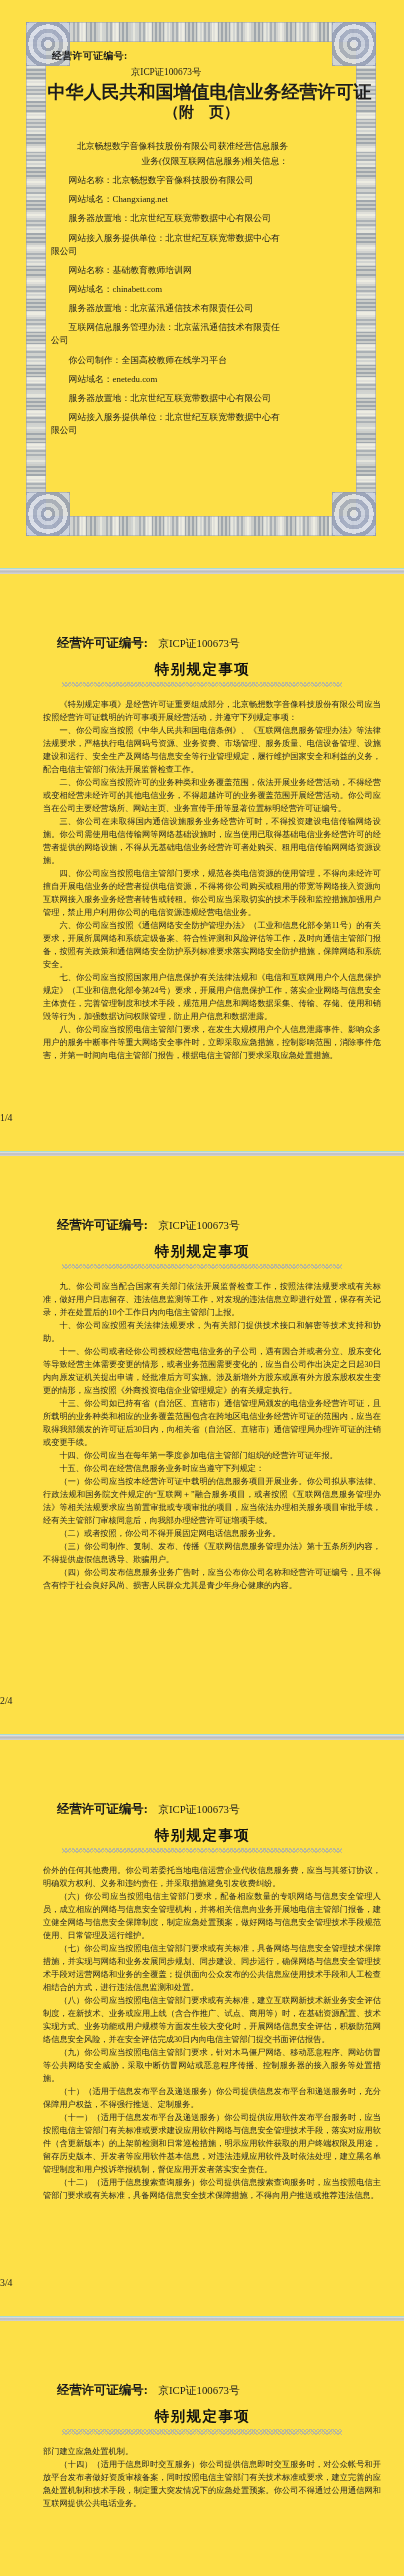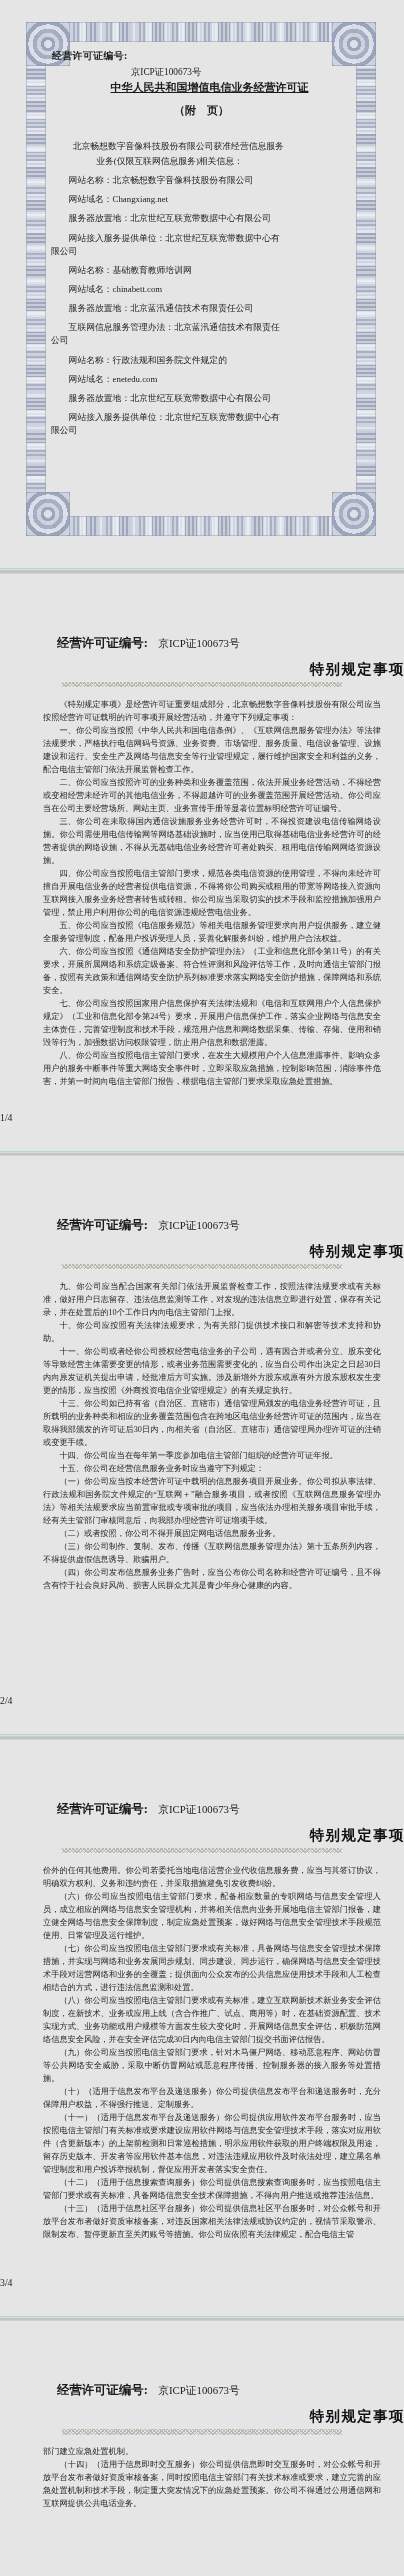--- a/index.html
+++ b/index.html
@@ -3,21 +3,21 @@
 <meta charset="utf-8">
 <style>
   html,body{margin:0;padding:0;}
   body{
     width:405px;
     background:#ffffff;
     font-family:"Liberation Serif","DejaVu Serif",serif;
     color:#1c1c1c;
   }
   .stage{width:405px;}
-  .page{position:relative;width:405px;background:#e5e5e5;overflow:hidden;}
+  .page{position:relative;width:405px;background:#fde047;overflow:hidden;}
   #page1{height:568px;}
   #page2{height:577px;}
   #page3{height:578px;}
   #page4{height:576px;}
   #page5{height:551px;}
   .sep{
     height:4.6px;
     border-top:1px solid #a9dcd5;
     background:linear-gradient(180deg,#e6e6e6,#bdbdbd 45%,#d4d4d4);
   }
@@ -44,31 +44,31 @@
   .bc{
     position:absolute;width:44px;height:44px;
     background:radial-gradient(circle at 50% 50%, #dde1ea 0 4.1px, #97a1b8 4.1px 7.2px, #cdd3e0 7.2px 11.3px, #a3acc2 11.3px 15.5px, #dde1ea 15.5px 19.6px, #97a1b8 19.6px 24px, #cdd3e0 24px 29px, #a3acc2 29px 36px, #97a1b8 36px);
     box-shadow:inset 0 0 0 0.5px #8a94ab;opacity:.92;
   }
   .bc.tl{left:0;top:0;} .bc.tr{right:0;top:0;} .bc.bl{left:0;bottom:0;} .bc.br{right:0;bottom:0;}
 
   .cert-lic{position:absolute;left:52px;top:50px;}
   .cert-lic-label{display:block;font-size:9.8px;font-weight:700;letter-spacing:0.5px;}
   .cert-lic-num{display:block;margin:2.6px 0 0 79px;font-size:9.3px;}
-  .cert-title{position:absolute;left:46px;right:32px;top:80px;margin:0;text-align:center;font-size:11px;font-weight:700;text-decoration:underline;}
-  .cert-subtitle{position:absolute;left:46px;right:48px;top:103px;text-align:center;font-size:11px;font-weight:700;}
-  .cert-intro{position:absolute;left:51px;width:237px;top:139px;margin:0;font-size:8.8px;line-height:15px;text-indent:2em;text-align:center;}
+  .cert-title{position:absolute;left:46px;right:32px;top:80px;margin:0;text-align:center;font-size:18px;font-weight:700;}
+  .cert-subtitle{position:absolute;left:46px;right:48px;top:103px;text-align:center;font-size:15px;font-weight:700;}
+  .cert-intro{position:absolute;left:51px;width:237px;top:139px;margin:0;font-size:8.8px;line-height:15px;text-indent:2em;text-align:right;}
   .cert-entries{position:absolute;left:51px;width:237px;top:174px;}
   .cert-entries p{margin:0 0 6.2px;font-size:8.8px;line-height:13px;text-indent:2em;text-align:left;}
 
   
   .sp-header{position:absolute;left:57px;top:61px;white-space:nowrap;}
   .sp-hlabel{font-size:12.4px;font-weight:700;}
   .sp-hnum{font-size:10.8px;margin-left:10.3px;}
-  .sp-title{position:absolute;left:0;right:0;top:86px;margin:0;text-align:right;font-size:14.4px;font-weight:700;letter-spacing:1.5px;color:#111;}
+  .sp-title{position:absolute;left:0;right:0;top:86px;margin:0;text-align:center;font-size:14.4px;font-weight:700;letter-spacing:1.5px;color:#111;}
   .zigzag{
     position:absolute;left:62px;top:108px;width:280px;height:5.2px;
     background:
       repeating-linear-gradient(45deg,#b0b3a5 0 1px,rgba(0,0,0,0) 1px 2.6px),
       repeating-linear-gradient(-45deg,#b0b3a5 0 1px,rgba(0,0,0,0) 1px 2.6px);
     opacity:.85;
   }
   .sp-body{position:absolute;left:43px;width:338px;top:124px;}
   .sp-body p{margin:0;font-size:8.2px;line-height:13px;text-align:justify;text-indent:2em;color:#262626;}
   .sp-body p.cont{text-indent:0;}
@@ -100,21 +100,21 @@
     <div class="cert-entries">
 
     <p>网站名称：北京畅想数字音像科技股份有限公司</p>
         <p>网站域名：Changxiang.net</p>
         <p>服务器放置地：北京世纪互联宽带数据中心有限公司</p>
         <p>网站接入服务提供单位：北京世纪互联宽带数据中心有限公司</p>
         <p>网站名称：基础教育教师培训网</p>
         <p>网站域名：chinabett.com</p>
         <p>服务器放置地：北京蓝汛通信技术有限责任公司</p>
         <p>互联网信息服务管理办法：北京蓝汛通信技术有限责任公司</p>
-        <p>网站名称：行政法规和国务院文件规定的</p>
+        <p>你公司制作：全国高校教师在线学习平台</p>
         <p>网站域名：enetedu.com</p>
         <p>服务器放置地：北京世纪互联宽带数据中心有限公司</p>
         <p>网站接入服务提供单位：北京世纪互联宽带数据中心有限公司</p>
       </div>
   </section>
 
   <div class="sep"></div>
 
   <section class="page" id="page2">
     <div class="sp-header">
@@ -122,21 +122,20 @@
     </div>
     <h2 class="sp-title">特别规定事项</h2>
     <div class="zigzag"></div>
     <div class="sp-body">
 
     <p>《特别规定事项》是经营许可证重要组成部分，北京畅想数字音像科技股份有限公司应当按照经营许可证载明的许可事项开展经营活动，并遵守下列规定事项：</p>
         <p>一、你公司应当按照《中华人民共和国电信条例》、《互联网信息服务管理办法》等法律法规要求，严格执行电信网码号资源、业务资费、市场管理、服务质量、电信设备管理、设施建设和运行、安全生产及网络与信息安全等行业管理规定，履行维护国家安全和利益的义务，配合电信主管部门依法开展监督检查工作。</p>
         <p>二、你公司应当按照许可的业务种类和业务覆盖范围，依法开展业务经营活动，不得经营或变相经营未经许可的其他电信业务，不得超越许可的业务覆盖范围开展经营活动。你公司应当在公司主要经营场所、网站主页、业务宣传手册等显著位置标明经营许可证编号。</p>
         <p>三、你公司在未取得国内通信设施服务业务经营许可时，不得投资建设电信传输网络设施。你公司需使用电信传输网等网络基础设施时，应当使用已取得基础电信业务经营许可的经营者提供的网络设施，不得从无基础电信业务经营许可者处购买、租用电信传输网网络资源设施。</p>
         <p>四、你公司应当按照电信主管部门要求，规范各类电信资源的使用管理，不得向未经许可擅自开展电信业务的经营者提供电信资源，不得将你公司购买或租用的带宽等网络接入资源向互联网接入服务业务经营者转售或转租。你公司应当采取切实的技术手段和监控措施加强用户管理，禁止用户利用你公司的电信资源违规经营电信业务。</p>
-        <p>五、你公司应当按照《电信服务规范》等相关电信服务管理要求向用户提供服务，建立健全服务管理制度，配备用户投诉受理人员，妥善化解服务纠纷，维护用户合法权益。</p>
         <p>六、你公司应当按照《通信网络安全防护管理办法》（工业和信息化部令第11号）的有关要求，开展所属网络和系统定级备案、符合性评测和风险评估等工作，及时向通信主管部门报备，按照有关政策和通信网络安全防护系列标准要求落实网络安全防护措施，保障网络和系统安全。</p>
         <p>七、你公司应当按照国家用户信息保护有关法律法规和《电信和互联网用户个人信息保护规定》（工业和信息化部令第24号）要求，开展用户信息保护工作，落实企业网络与信息安全主体责任，完善管理制度和技术手段，规范用户信息和网络数据采集、传输、存储、使用和销毁等行为，加强数据访问权限管理，防止用户信息和数据泄露。</p>
         <p>八、你公司应当按照电信主管部门要求，在发生大规模用户个人信息泄露事件、影响众多用户的服务中断事件等重大网络安全事件时，立即采取应急措施，控制影响范围，消除事件危害，并第一时间向电信主管部门报告，根据电信主管部门要求采取应急处置措施。</p>
       </div>
     <div class="page-no">1/4</div>
   </section>
 
   <div class="sep"></div>
 
   <section class="page" id="page3">
@@ -172,21 +171,20 @@
     <div class="sp-body">
 
     <p class="cont">价外的任何其他费用。你公司若委托当地电信运营企业代收信息服务费，应当与其签订协议，明确双方权利、义务和违约责任，并采取措施避免引发收费纠纷。</p>
         <p>（六）你公司应当按照电信主管部门要求，配备相应数量的专职网络与信息安全管理人员，成立相应的网络与信息安全管理机构，并将相关信息向业务开展地电信主管部门报备，建立健全网络与信息安全保障制度，制定应急处置预案，做好网络与信息安全管理技术手段规范使用、日常管理及运行维护。</p>
         <p>（七）你公司应当按照电信主管部门要求或有关标准，具备网络与信息安全管理技术保障措施，并实现与网络和业务发展同步规划、同步建设、同步运行，确保网络与信息安全管理技术手段对运营网络和业务的全覆盖；提供面向公众发布的公共信息应使用技术手段和人工检查相结合的方式，进行违法信息监测和处置。</p>
         <p>（八）你公司应当按照电信主管部门要求或有关标准，建立互联网新技术新业务安全评估制度，在新技术、业务或应用上线（含合作推广、试点、商用等）时，在基础资源配置、技术实现方式、业务功能或用户规模等方面发生较大变化时，开展网络信息安全评估，积极防范网络信息安全风险，并在安全评估完成30日内向电信主管部门提交书面评估报告。</p>
         <p>（九）你公司应当按照电信主管部门要求，针对木马僵尸网络、移动恶意程序、网站仿冒等公共网络安全威胁，采取中断仿冒网站或恶意程序传播、控制服务器的接入服务等处置措施。</p>
         <p>（十）（适用于信息发布平台及递送服务）你公司提供信息发布平台和递送服务时，充分保障用户权益，不得强行推送、定制服务。</p>
         <p>（十一）（适用于信息发布平台及递送服务）你公司提供应用软件发布平台服务时，应当按照电信主管部门有关标准或要求建设应用软件网络与信息安全管理技术手段，落实对应用软件（含更新版本）的上架前检测和日常巡检措施，明示应用软件获取的用户终端权限及用途，留存历史版本、开发者等应用软件基本信息，对违法违规应用软件及时依法处理，建立黑名单管理制度和用户投诉举报机制，督促应用开发者落实安全责任。</p>
         <p>（十二）（适用于信息搜索查询服务）你公司提供信息搜索查询服务时，应当按照电信主管部门要求或有关标准，具备网络信息安全技术保障措施，不得向用户推送或推荐违法信息。</p>
-        <p>（十三）（适用于信息社区平台服务）你公司提供信息社区平台服务时，对公众帐号和开放平台发布者做好资质审核备案，对违反国家相关法律法规或协议约定的，视情节采取警示、限制发布、暂停更新直至关闭账号等措施。你公司应依照有关法律规定，配合电信主管</p>
       </div>
     <div class="page-no">3/4</div>
   </section>
 
   <div class="sep"></div>
 
   <section class="page" id="page5">
     <div class="sp-header">
       <span class="sp-hlabel">经营许可证编号:</span><span class="sp-hnum">京ICP证100673号</span>
     </div>

